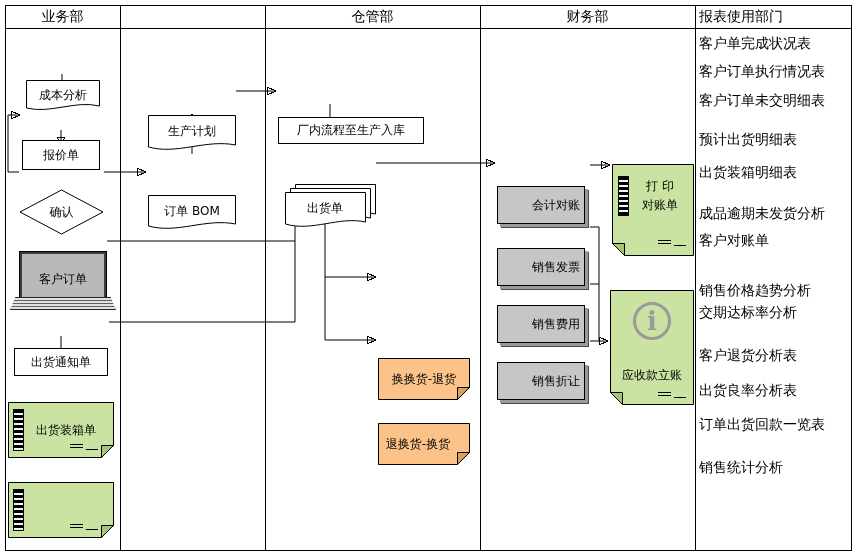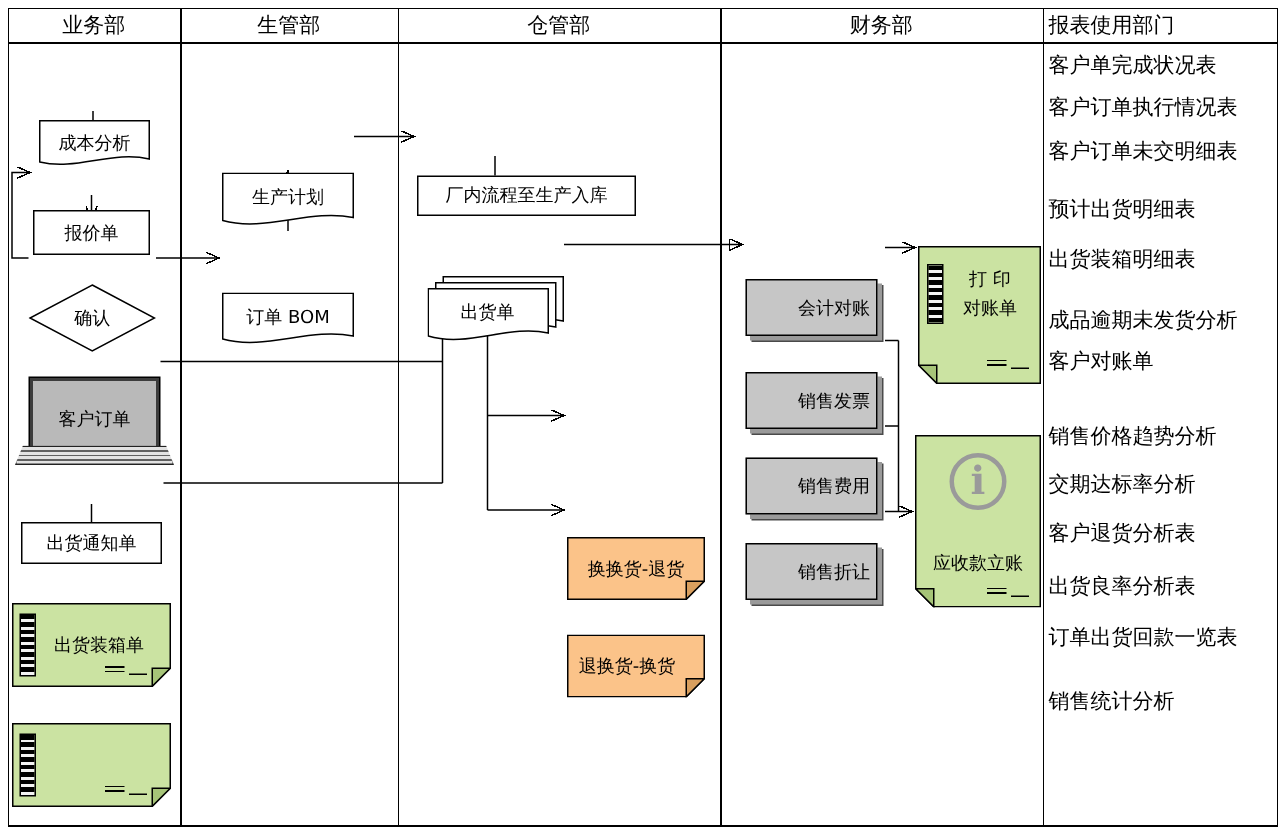--- a/index.html
+++ b/index.html
@@ -70,21 +70,20 @@
       <path d="M590,165 L609,165" marker-end="url(#arr)"></path>
       <path d="M653,216 L653,246" marker-end="url(#arr)"></path>
       <path d="M590,227 L599,227"></path>
       <path d="M590,284 L599,284"></path>
       <path d="M599,227 L599,341"></path>
       <path d="M590,341 L607,341" marker-end="url(#arr)"></path>
     </g>
   </svg>
 
   <div class="lane-header" style="left:5px;width:115px">业务部</div>
-  <div class="lane-header" style="left:120px;width:145px">生管部</div>
   <div class="lane-header" style="left:265px;width:215px">仓管部</div>
   <div class="lane-header" style="left:480px;width:215px">财务部</div>
   <div class="lane-header left" style="left:695px;width:151px">报表使用部门</div>
 
   <div class="shape" style="left:26px;top:40px;width:74px;height:34px">
     <svg class="shape-svg" width="74" height="34">
         <path d="M0.5,0.5 H73.5 V26 C49,20 25,34 0.5,28 Z" fill="#fff" stroke="#000"></path>
       </svg>
     <div class="label" style="bottom:4px">成本分析</div>
   </div>
@@ -221,19 +220,19 @@
   </div>
 
   <div class="report-item" style="top:35px">客户单完成状况表</div>
   <div class="report-item" style="top:63px">客户订单执行情况表</div>
   <div class="report-item" style="top:92px">客户订单未交明细表</div>
   <div class="report-item" style="top:131px">预计出货明细表</div>
   <div class="report-item" style="top:164px">出货装箱明细表</div>
   <div class="report-item" style="top:205px">成品逾期未发货分析</div>
   <div class="report-item" style="top:232px">客户对账单</div>
   <div class="report-item" style="top:282px">销售价格趋势分析</div>
-  <div class="report-item" style="top:314px">交期达标率分析</div>
+  <div class="report-item" style="top:304px">交期达标率分析</div>
   <div class="report-item" style="top:347px">客户退货分析表</div>
   <div class="report-item" style="top:382px">出货良率分析表</div>
   <div class="report-item" style="top:416px">订单出货回款一览表</div>
   <div class="report-item" style="top:459px">销售统计分析</div>
 
 </div>
 
 </body></html>

